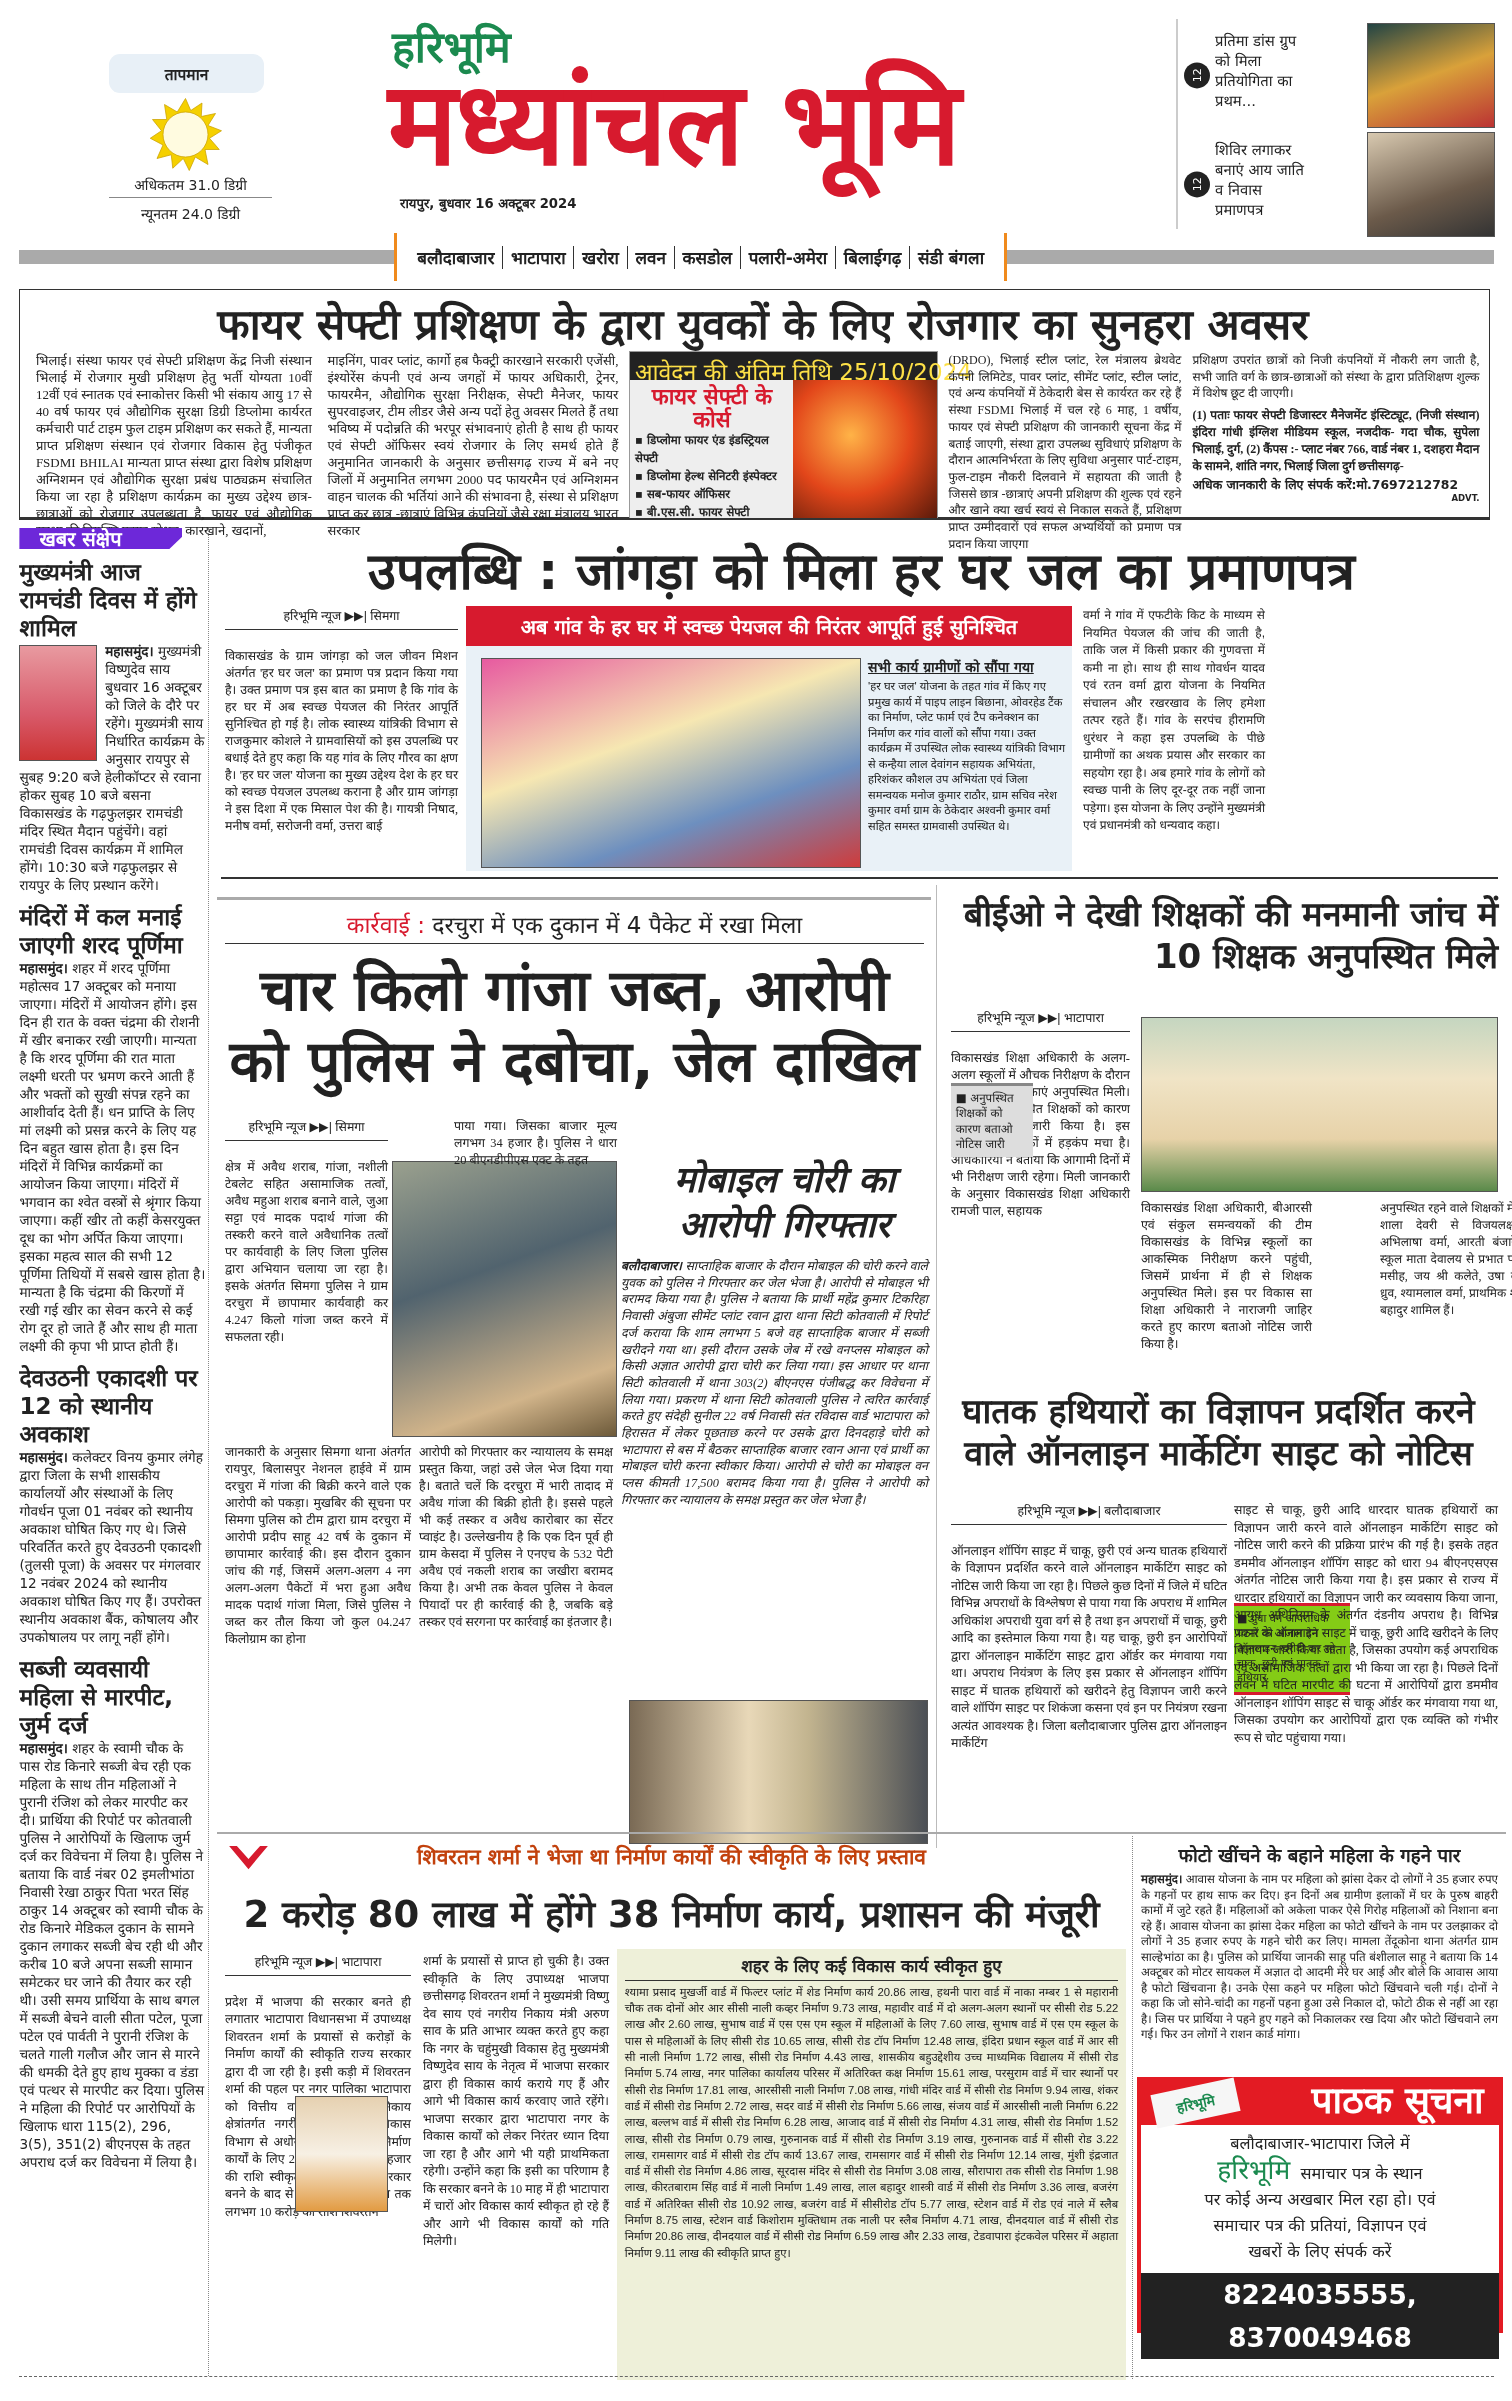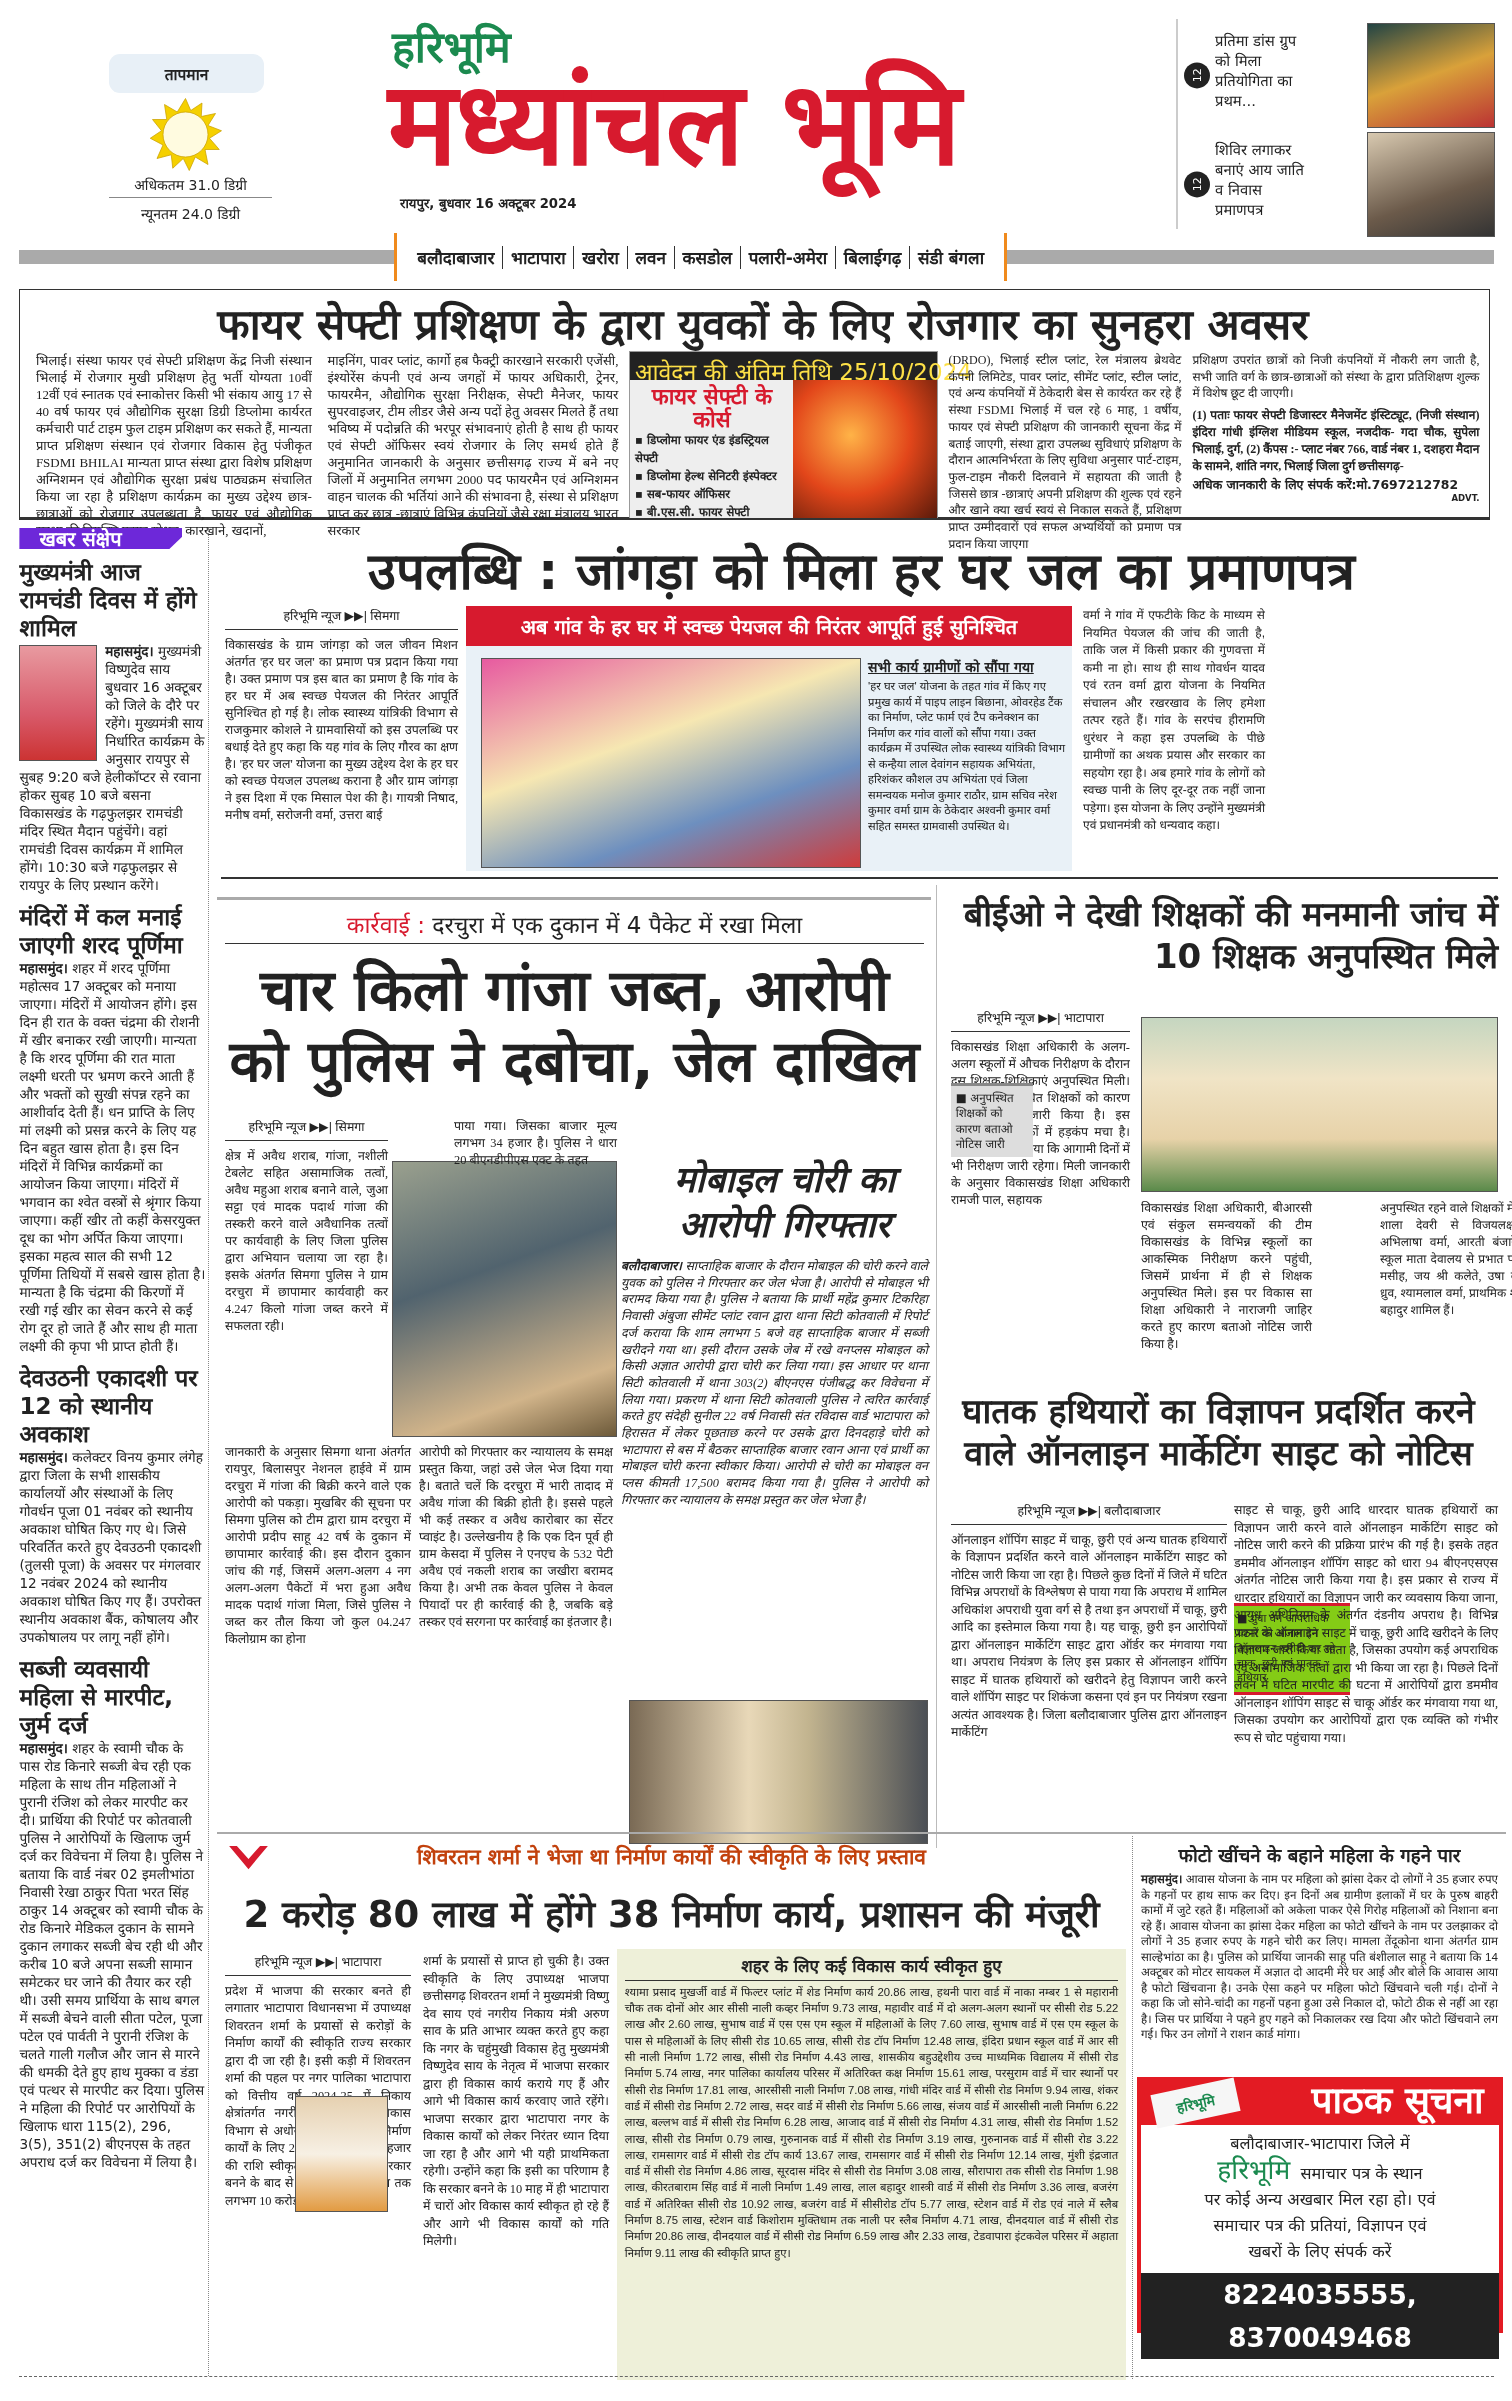--- a/index.html
+++ b/index.html
@@ -1,19 +1,19 @@
 <!DOCTYPE html>
 <html style="font-size:12.4px"><head>
 <meta charset="utf-8">
 <style>
 *{box-sizing:border-box;margin:0;padding:0}
 body{width:1512px;height:2401px;background:#fff;font-family:"DejaVu Sans",sans-serif;color:#222;position:relative;overflow:hidden}
 .abs{position:absolute}
 .body-txt{font-family:"Liberation Serif",serif;font-size:13.2px;line-height:18.6px;text-align:justify;color:#222}
-.byline{font-family:"Liberation Sans",sans-serif;font-size:12.4px;text-align:center;border-bottom:1.6px solid #333;padding-bottom:4.7px;margin-bottom:7px}
+.byline{font-family:"Liberation Sans",sans-serif;font-size:12.4px;text-align:center;border-bottom:1.6px solid #333;padding-bottom:4.7px;margin-bottom:18px}
 .photo{background:linear-gradient(135deg,#c9a27e,#8a6b4f 50%,#5d7f5b);border:0.8px solid #555}
 
 #temp-box{left:109px;top:54px;width:155px;height:39px;background:#e8f0f7;border-radius:11px;display:flex;align-items:center;justify-content:center;font-size:15.5px;font-weight:bold}
 #sun{left:148px;top:97px;width:75px;height:75px}
 #tmax{left:109px;top:175px;width:163px;font-size:14px;text-align:center;border-bottom:1.6px solid #888;padding-bottom:3.1px}
 #tmin{left:109px;top:204px;width:163px;font-size:14px;text-align:center}
 #brand-small{left:392px;top:15.5px;font-size:43px;font-weight:bold;color:#1b8a4f;font-family:"DejaVu Serif",serif}
 #brand-big{left:388px;top:66px;font-size:116px;font-weight:bold;color:#d71a2e;line-height:1;letter-spacing:-1.6px;font-family:"DejaVu Sans",sans-serif}
 #dateline{left:400px;top:194px;font-size:13.2px;font-weight:bold}
 #nav-bar{left:19.4px;top:250px;width:1475px;height:14px;background:#aaa}

